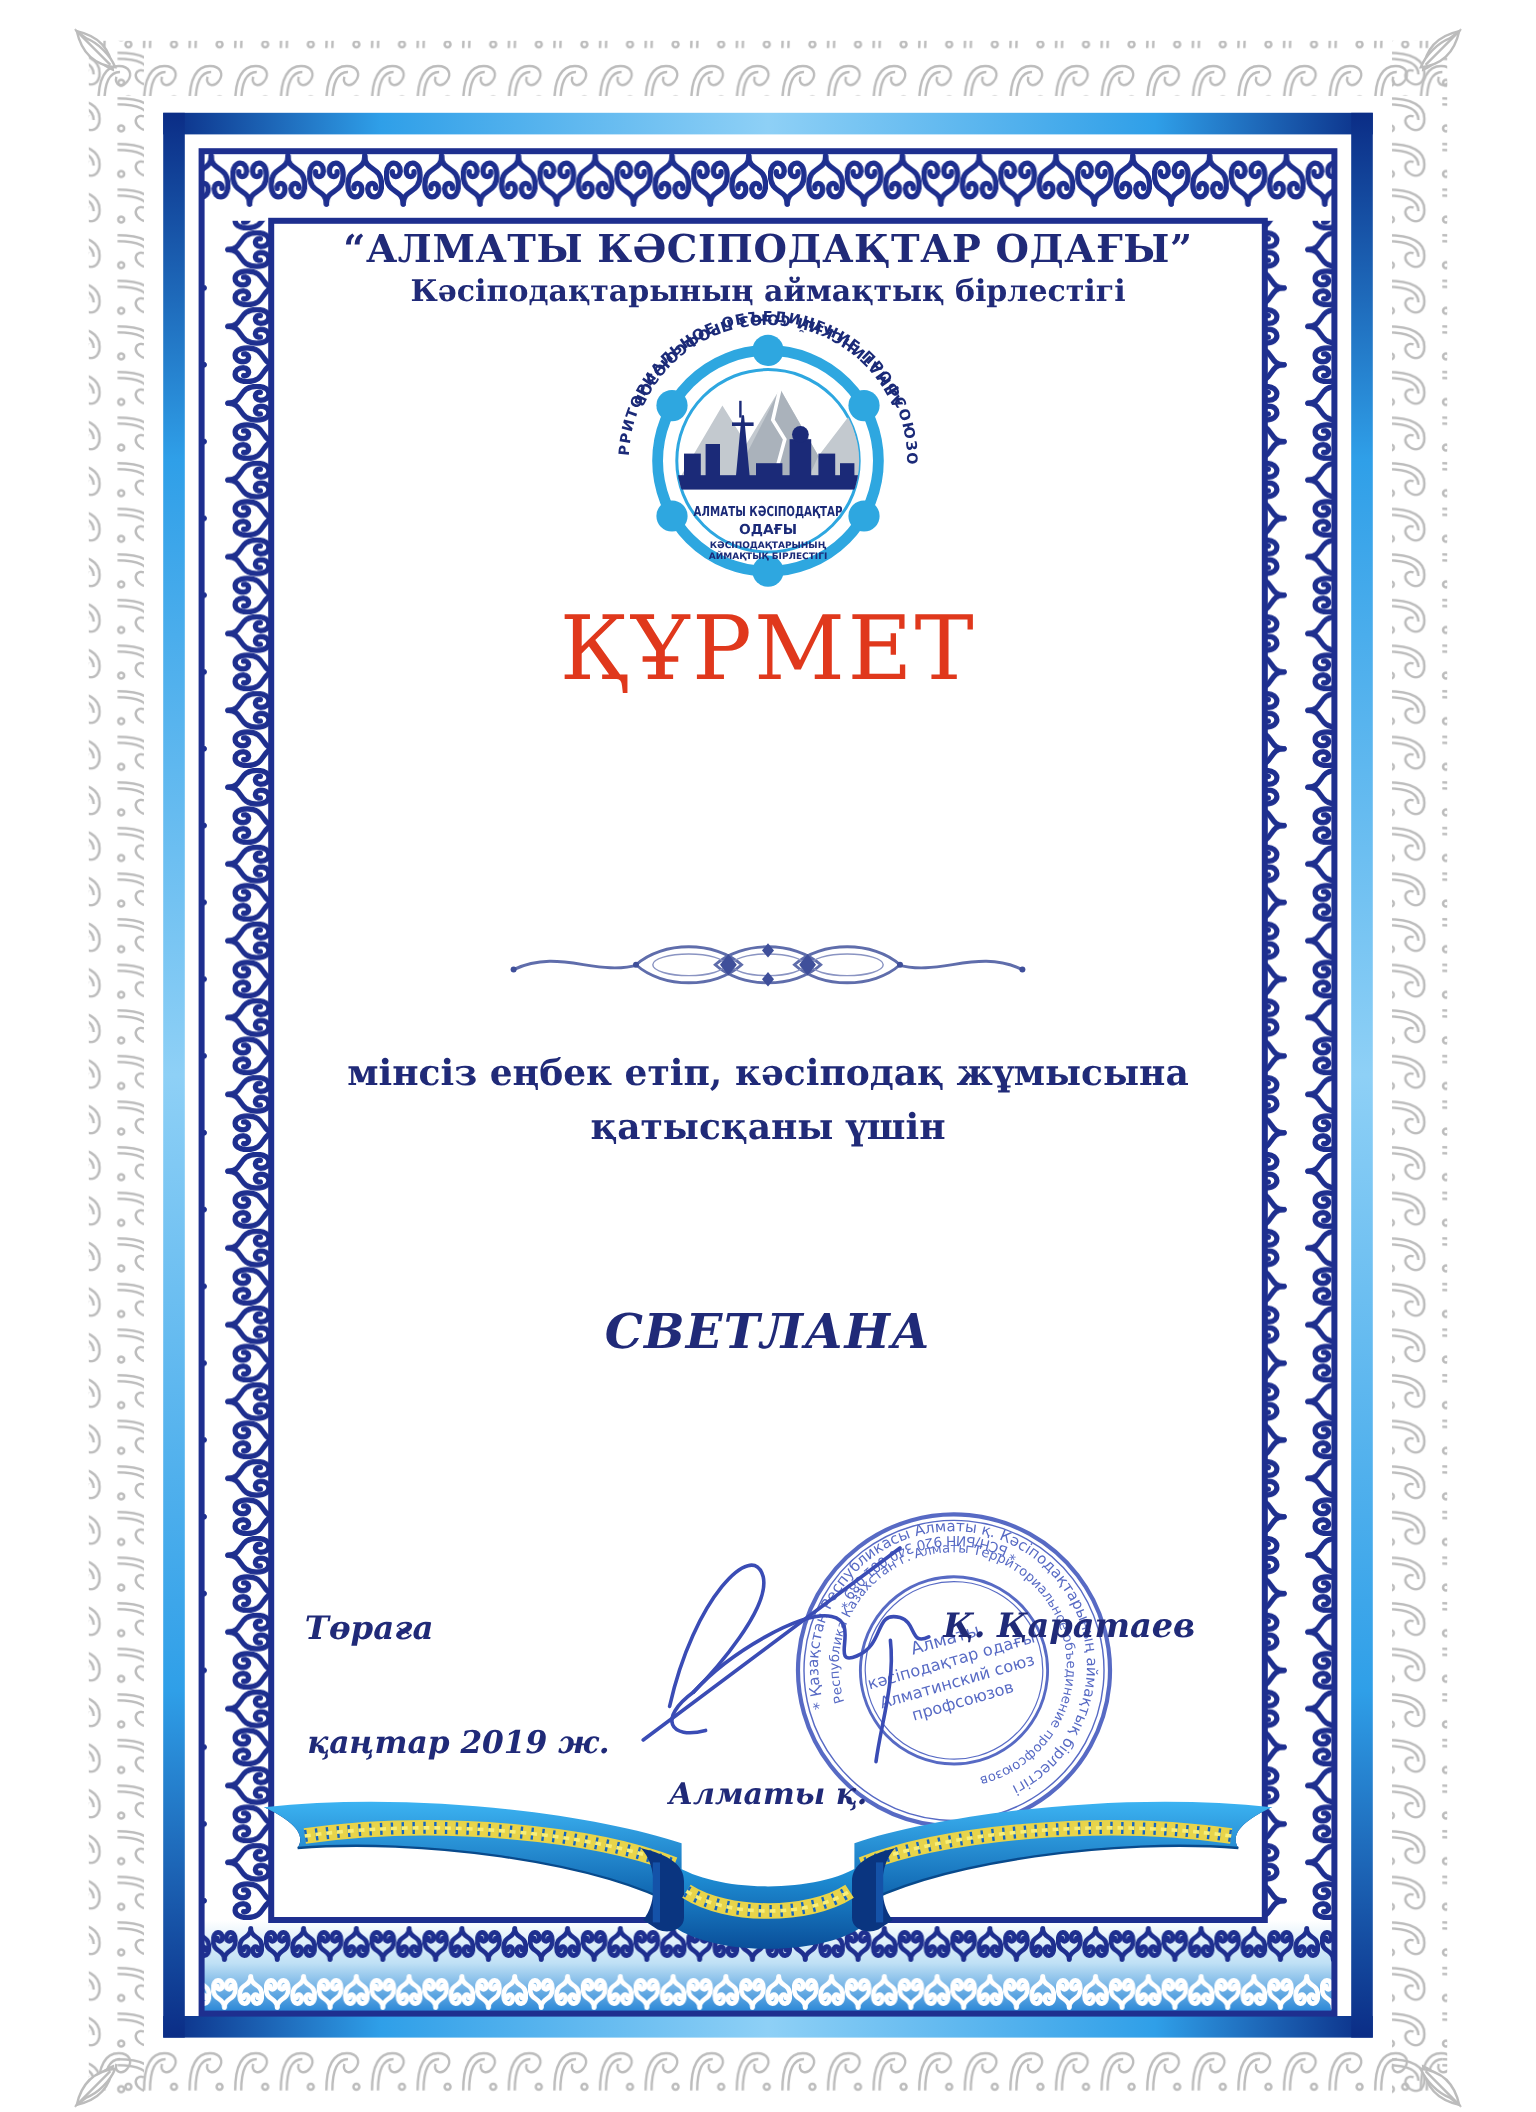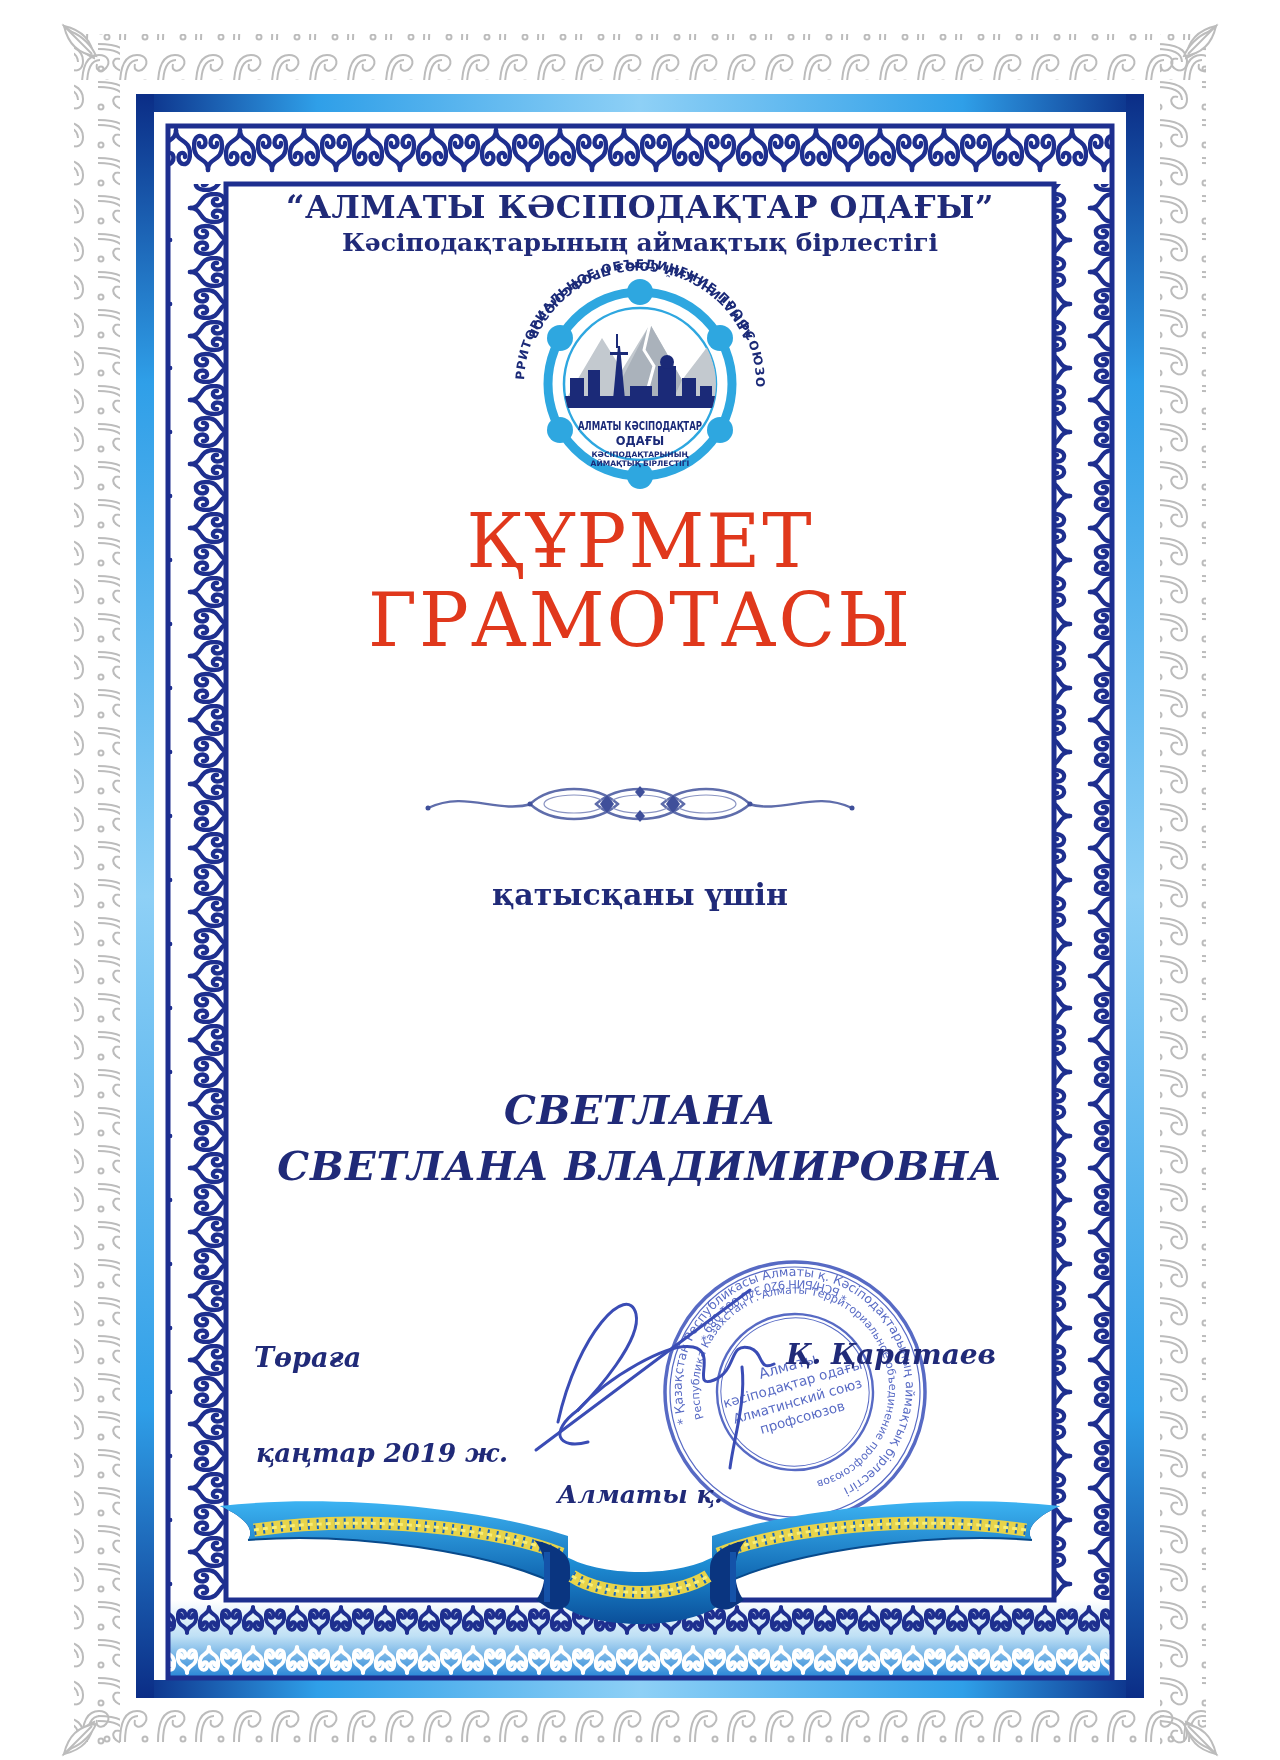--- a/index.html
+++ b/index.html
@@ -191,21 +191,20 @@
       <g fill="#1b2a78" text-anchor="middle">
         <text x="130" y="176" font-size="11.5" font-weight="bold" textLength="124" lengthAdjust="spacingAndGlyphs">АЛМАТЫ КӘСІПОДАҚТАР</text>
         <text x="130" y="191" font-size="11.5" font-weight="bold">ОДАҒЫ</text>
         <text x="130" y="203" font-size="7.5" font-weight="bold">КӘСІПОДАҚТАРЫНЫҢ</text>
         <text x="130" y="212" font-size="7.5" font-weight="bold">АЙМАҚТЫҚ БІРЛЕСТІГІ</text>
       </g>
     </svg>
 
     <div class="abs ctr title">
       <div>ҚҰРМЕТ</div>
-      <div>ГРАМОТАСЫ</div>
     </div>
 
     <svg class="abs" style="left:194px;top:598px;" width="440" height="44" viewBox="0 0 440 44">
       <g stroke="#5f6dab" fill="none" stroke-width="2.4">
         <path d="M8,26 C46,8 76,32 112,22"></path>
         <path d="M432,26 C394,8 364,32 328,22"></path>
         <path d="M110,22 C132,2 176,2 198,22 C176,42 132,42 110,22 Z"></path>
         <path d="M176,22 C198,2 242,2 264,22 C242,42 198,42 176,22 Z"></path>
         <path d="M242,22 C264,2 308,2 330,22 C308,42 264,42 242,22 Z"></path>
       </g>
@@ -220,26 +219,26 @@
         <path d="M220,4 L225,10 L220,16 L215,10 Z"></path>
         <path d="M220,28 L225,34 L220,40 L215,34 Z"></path>
         <circle cx="110" cy="22" r="2.5"></circle>
           <circle cx="330" cy="22" r="2.5"></circle>
         <circle cx="8" cy="26" r="2.5"></circle>
           <circle cx="432" cy="26" r="2.5"></circle>
       </g>
     </svg>
 
     <div class="abs ctr citation">
+      <div>мінсіз еңбек етіп, кәсіподақ жұмысына</div>
       <div>қатысқаны үшін</div>
     </div>
 
     <div class="abs ctr recipient">
       <div>СВЕТЛАНА</div>
-      <div>СВЕТЛАНА ВЛАДИМИРОВНА</div>
     </div>
 
 
     <svg class="abs stamp-svg" width="300" height="300" viewBox="0 0 300 300">
       <defs>
         <path id="stOuter" d="M38,150 A112,112 0 1 1 38.02,150.5" fill="none"></path>
         <path id="stInner" d="M55,150 A95,95 0 1 1 55.02,150.5" fill="none"></path>
         <path id="stBottom" d="M262,150 A112,112 0 0 0 38,150" fill="none"></path>
       </defs>
       <g transform="rotate(-16 150 150)" stroke="#4b5fc0" fill="none">

